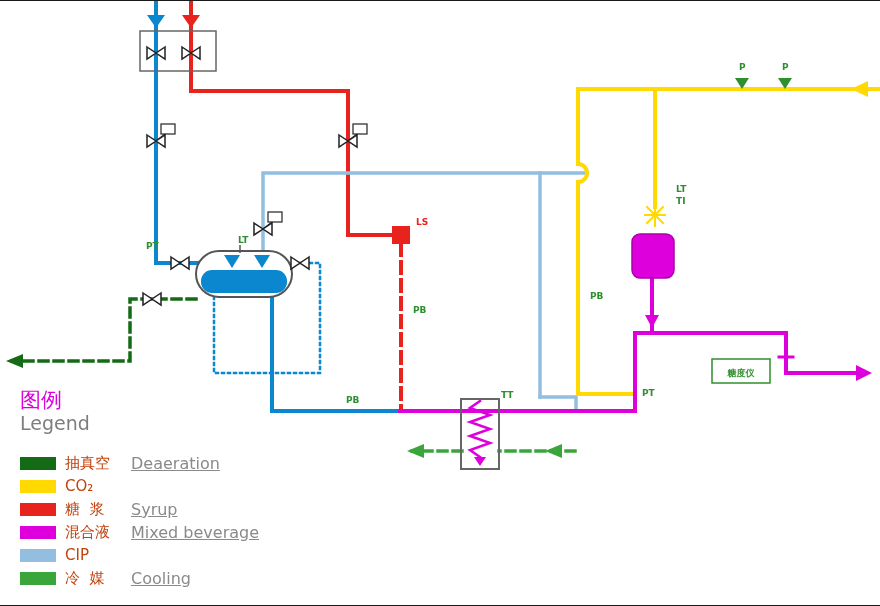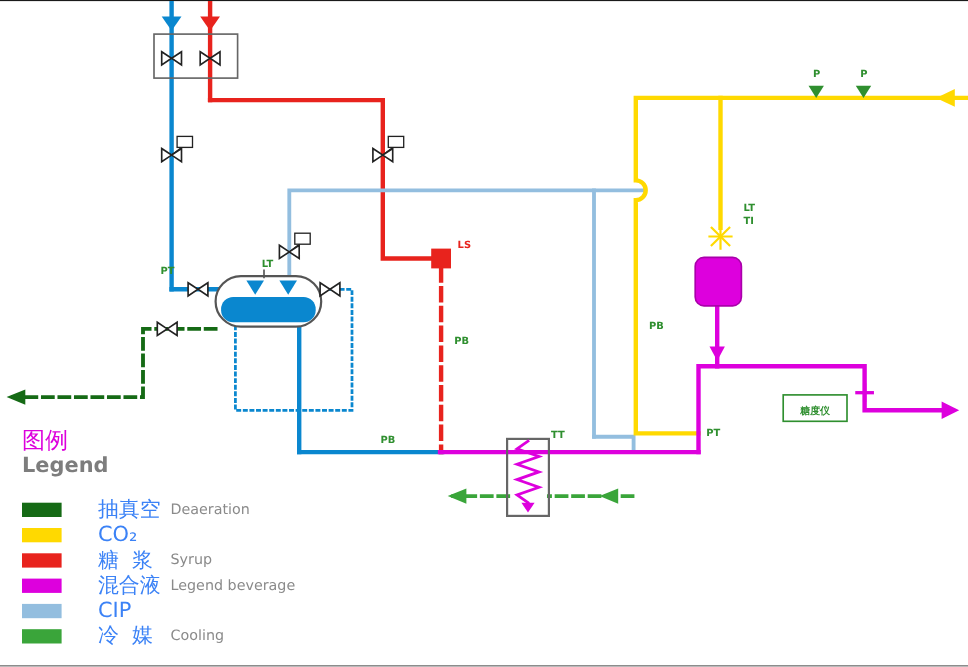--- a/index.html
+++ b/index.html
@@ -20,25 +20,25 @@
   .vac{stroke:var(--deaeration);}.fvac{fill:var(--deaeration);}
   .w4{stroke-width:4;} .w35{stroke-width:3.5;} .w25{stroke-width:2.5;}
   .dashL{stroke-dasharray:11 7;}
   .dashM{stroke-dasharray:9 6;}
   .dot{stroke-dasharray:2 4;}
   .instr{fill:var(--instrument);font-size:9px;}
   .outline{stroke:#666;fill:none;}
   
   .legend{position:absolute;left:20px;top:388px;width:300px;}
   .legend-title-zh{color:var(--mixed);font-size:21px;font-weight:normal;line-height:1.1;}
-  .legend-title-en{color:#7d7d7d;font-size:19px;font-weight:bold;line-height:1.2;margin-bottom:17px;}
+  .legend-title-en{color:#7d7d7d;font-size:19px;font-weight:normal;line-height:1.2;margin-bottom:17px;}
   .legend-row{display:flex;align-items:center;height:23px;}
   .swatch{display:inline-block;width:36px;height:13px;margin-right:9px;flex:0 0 36px;}
-  .legend-zh{color:#3b82f6;font-size:19px;width:66px;white-space:pre;margin-left:24px;}
-  .legend-en{color:#8a8a8a;font-size:13px;}
+  .legend-zh{color:#c2410c;font-size:15px;width:66px;white-space:pre;}
+  .legend-en{color:#8a8a8a;font-size:16px;text-decoration:underline;}
 </style>
 </head>
 <body>
 
 <div class="stage">
 
   <svg width="880" height="606" viewBox="0 0 880 606">
     <defs>
       <g id="valve">
         <polygon points="-9,-6 0,0 -9,6" fill="#fff" stroke="#222" stroke-width="1.5"></polygon>
@@ -183,21 +183,21 @@
       <span class="legend-en"></span>
     </div>
     <div class="legend-row">
       <span class="swatch" style="background:var(--syrup)"></span>
       <span class="legend-zh">糖  浆</span>
       <span class="legend-en">Syrup</span>
     </div>
     <div class="legend-row">
       <span class="swatch" style="background:var(--mixed)"></span>
       <span class="legend-zh">混合液</span>
-      <span class="legend-en">Legend beverage</span>
+      <span class="legend-en">Mixed beverage</span>
     </div>
     <div class="legend-row">
       <span class="swatch" style="background:var(--cip)"></span>
       <span class="legend-zh">CIP</span>
       <span class="legend-en"></span>
     </div>
     <div class="legend-row">
       <span class="swatch" style="background:var(--cooling)"></span>
       <span class="legend-zh">冷  媒</span>
       <span class="legend-en">Cooling</span>

